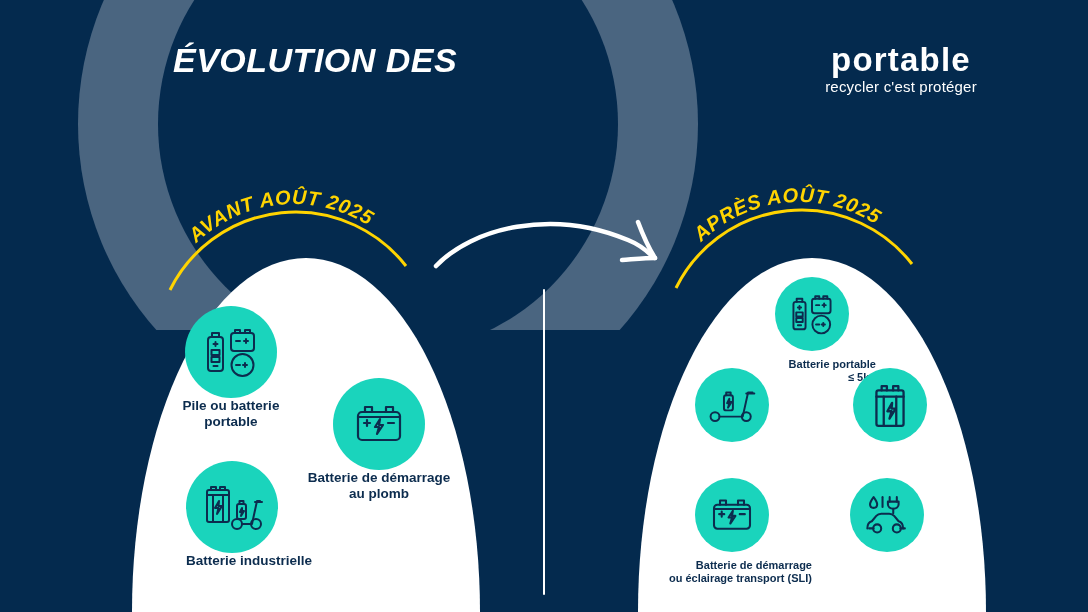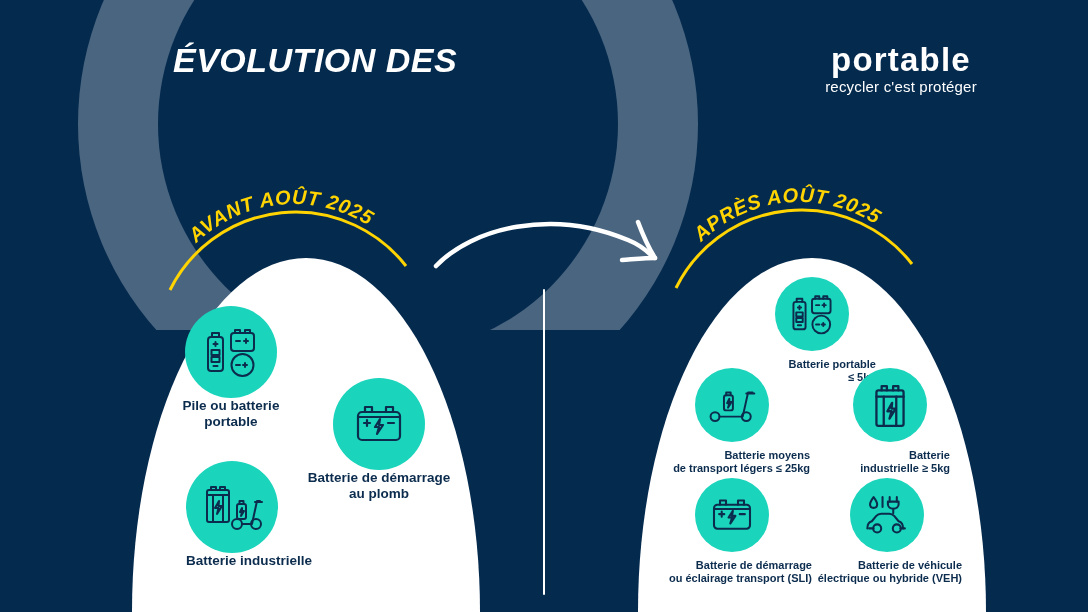--- a/index.html
+++ b/index.html
@@ -254,39 +254,31 @@
           <circle cx="9" cy="38" r="5"></circle>
           <circle cx="44" cy="38" r="5"></circle>
           <path d="M14 38 h25"></path>
           <path d="M40 38 l6 -27 h5"></path>
           <path d="M44 12 h9"></path>
           <rect x="19" y="14" width="10" height="17" rx="2.5"></rect>
           <path d="M21.5 14 v-3 h5 v3"></path>
           <path d="M25 18 l-2.5 5 h2.5 l-1.5 5 4 -6.5 h-2.5 z"></path>
         </svg>
       </div>
-      <div class="cat-label">
-        <div>Batterie moyens</div>
-        <div><span>de transport légers </span><b>≤ 25kg</b></div>
-      </div>
     </div>
 
     <div class="cat r-industrielle">
       <div class="circle">
         <svg class="icon-svg" width="42" height="48" viewBox="0 0 36 46" fill="none" stroke="#0c2c4e" stroke-width="2.2" stroke-linecap="round" stroke-linejoin="round">
           <rect x="5" y="9" width="26" height="34" rx="2"></rect>
           <path d="M10 9 v-4 h5 v4 M21 9 v-4 h5 v4"></path>
           <path d="M5 15 h26"></path>
           <path d="M12 15 v28 M24 15 v28"></path>
           <path d="M20 21 l-4.5 8 h4 l-2 7 6 -9.5 h-4 z"></path>
         </svg>
-      </div>
-      <div class="cat-label">
-        <div>Batterie</div>
-        <div><span>industrielle </span><b>≥ 5kg</b></div>
       </div>
     </div>
 
     <div class="cat r-sli">
       <div class="circle">
         <svg class="icon-svg" width="48" height="48" viewBox="0 0 56 56" fill="none" stroke="#0c2c4e" stroke-width="2.4" stroke-linecap="round" stroke-linejoin="round">
           <rect x="7" y="16" width="42" height="28" rx="4"></rect>
           <path d="M14 16 v-5 h7 v5 M35 16 v-5 h7 v5"></path>
           <path d="M7 21 h42"></path>
           <path d="M13 27 h6 M16 24 v6"></path>
@@ -307,20 +299,16 @@
           <path d="M23 5 v11"></path>
           <path d="M31 5 v5 M39 5 v5"></path>
           <path d="M29 10 h12 v3 c0 3 -2.5 5 -6 5 s-6 -2 -6 -5 z"></path>
           <path d="M35 18 v5"></path>
           <path d="M8 40 h5 M43 40 h5"></path>
           <path d="M6 40 c0 -4 1.5 -7 5 -8 l5 -6 c1.5 -1.8 3 -2.5 5.5 -2.5 h9 c2.5 0 4 0.7 5.5 2.5 l5 6 c3.5 1 5 4 5 8"></path>
           <circle cx="17" cy="40" r="4.5"></circle>
           <circle cx="39" cy="40" r="4.5"></circle>
         </svg>
       </div>
-      <div class="cat-label">
-        <div>Batterie de véhicule</div>
-        <div><span>électrique ou hybride </span><b>(VEH)</b></div>
-      </div>
     </div>
   </div>
 
 </div>
 
 </body></html>

